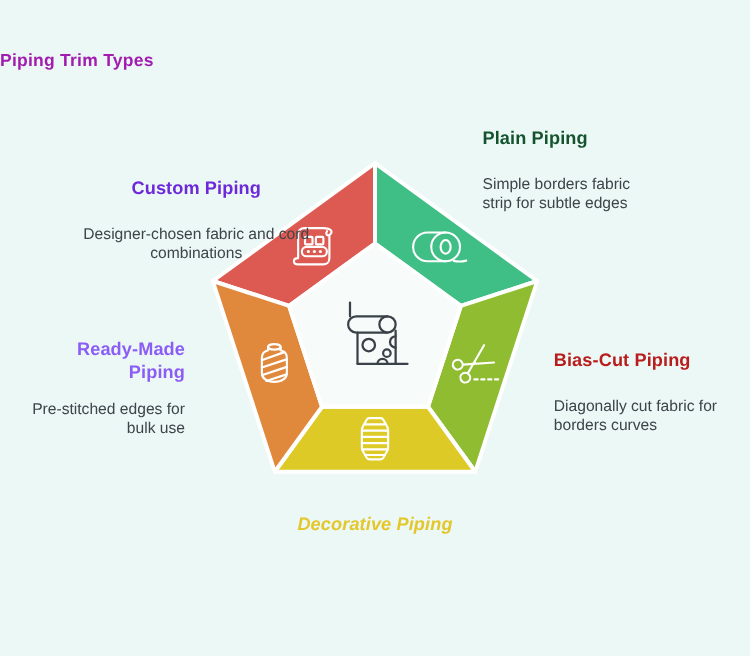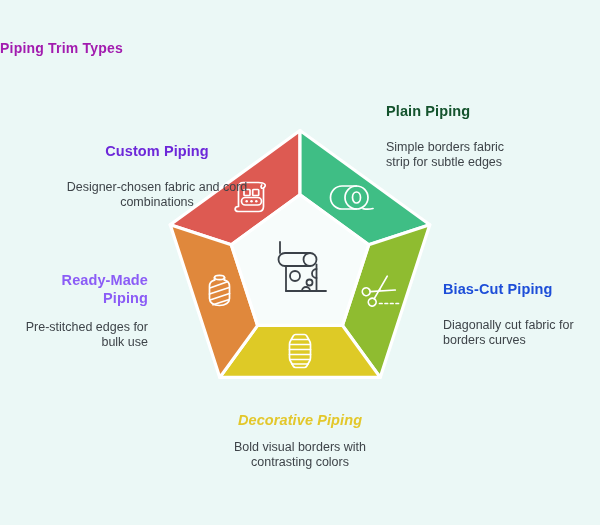--- a/index.html
+++ b/index.html
@@ -109,27 +109,26 @@
     <h2 style="color: #6d28d9; margin-top: 40px;">Custom Piping</h2>
     <p>Designer-chosen fabric and cord combinations</p>
   </div>
 
   <div class="label label-plain">
     <h2 style="color: #14532d;">Plain Piping</h2>
     <p>Simple borders fabric strip for subtle edges</p>
   </div>
 
   <div class="label label-bias">
-    <h2 style="color: #1d4ed8;">Bias-Cut Piping</h2>
+    <h2 style="color: #b91c1c;">Bias-Cut Piping</h2>
     <p>Diagonally cut fabric for borders curves</p>
   </div>
 
   <div class="label label-decorative">
     <h2 style="color: rgb(227, 199, 43); font-style: italic;">Decorative Piping</h2>
-    <p>Bold visual borders with contrasting colors</p>
   </div>
 
   <div class="label label-ready">
     <h2 style="color: #8b5cf6;">Ready-Made Piping</h2>
     <p>Pre-stitched edges for bulk use</p>
   </div>
 
 </div>
 
 </body></html>

